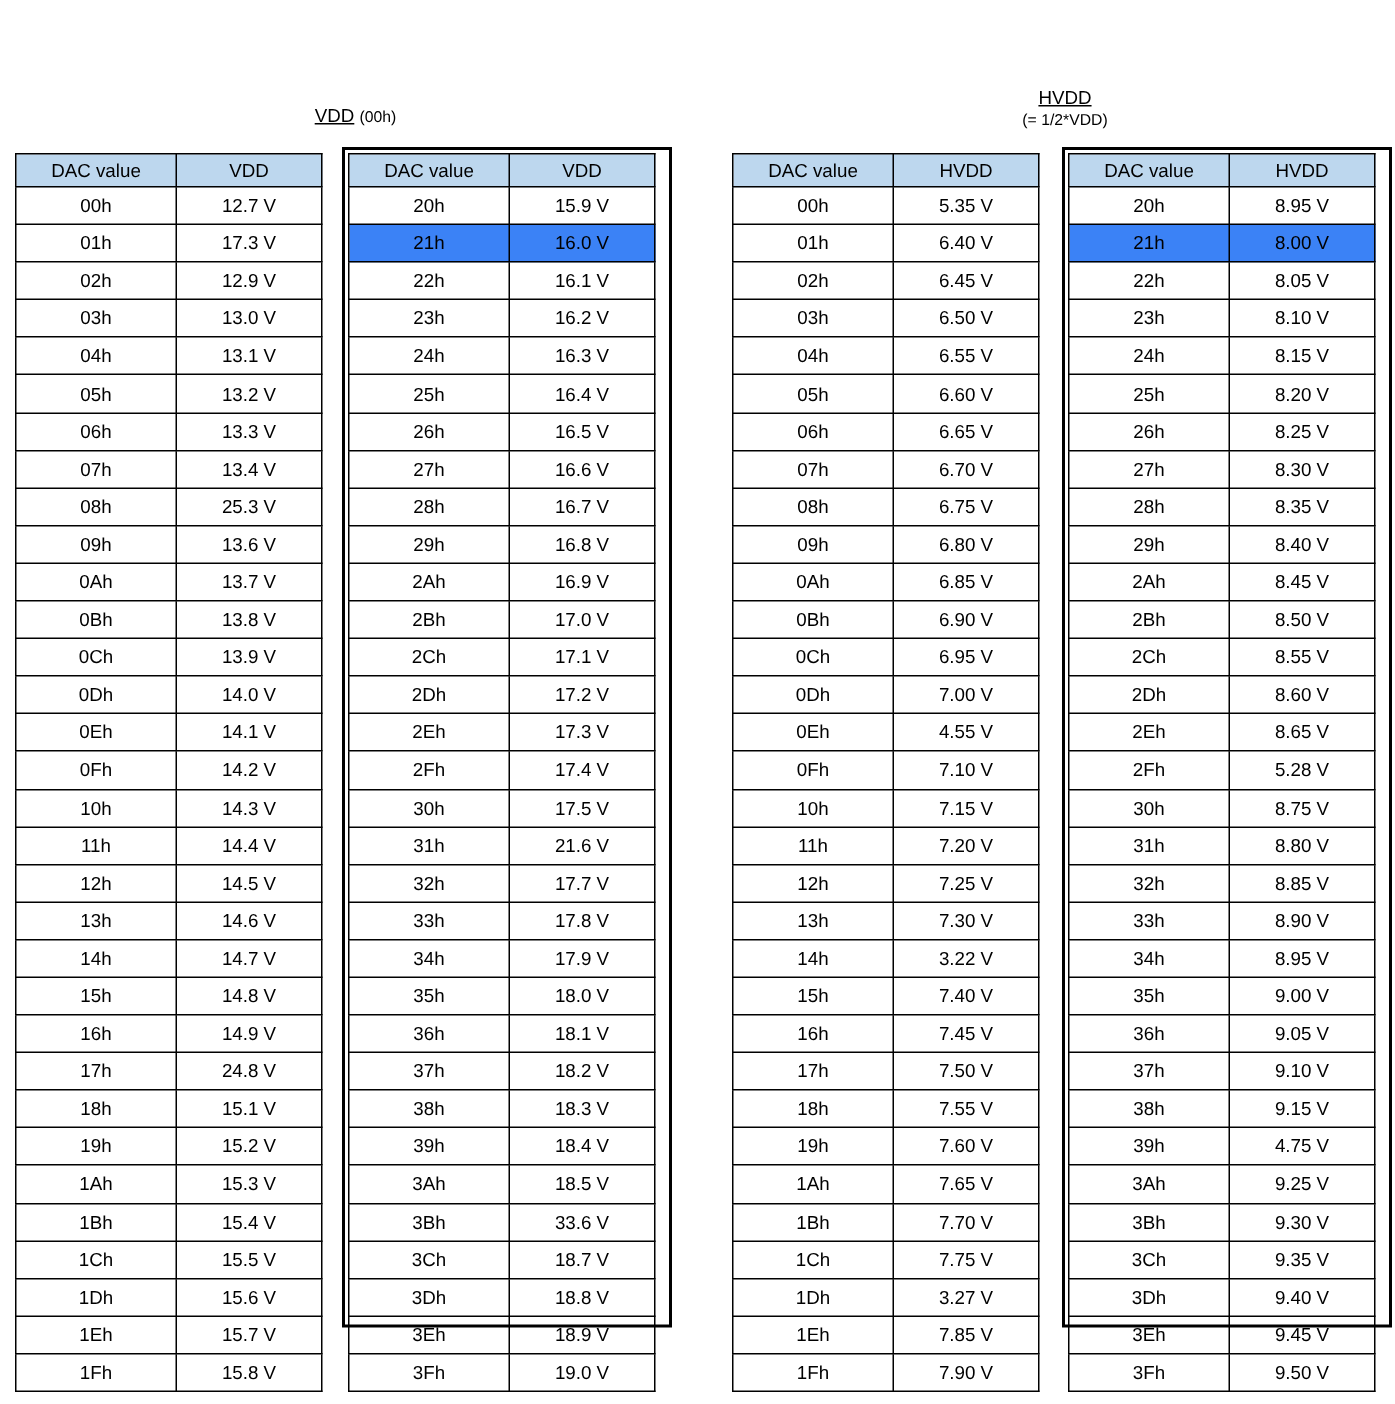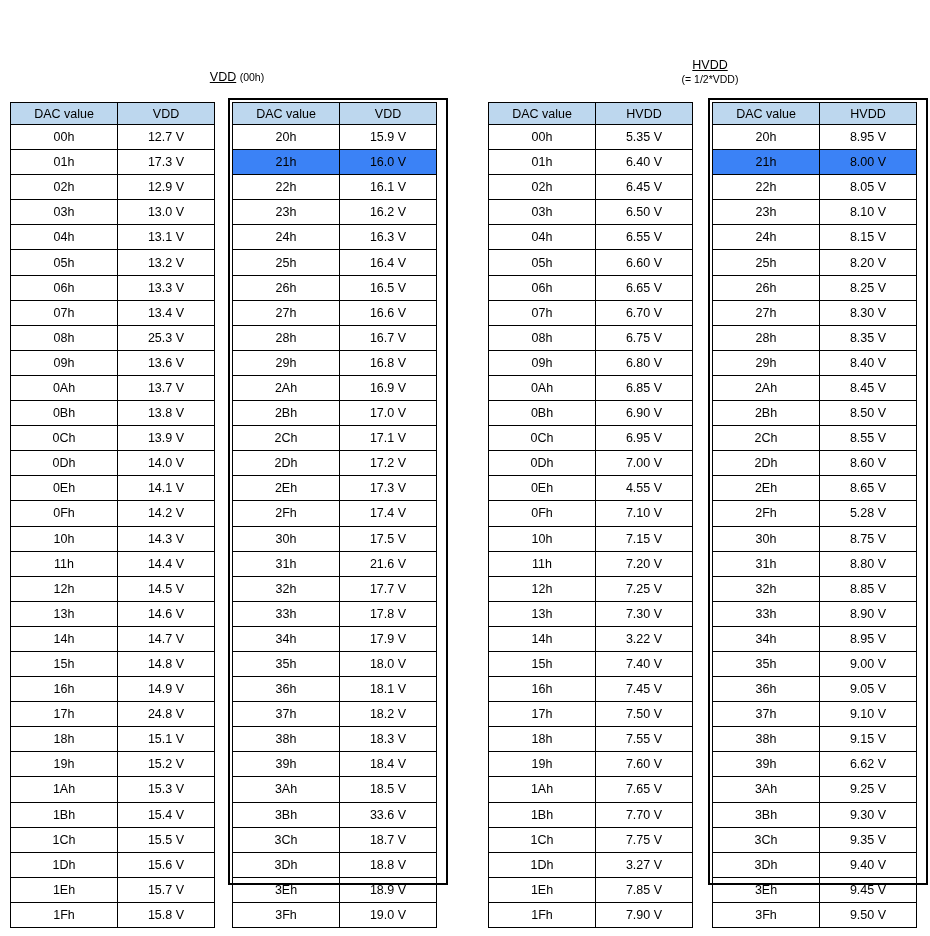--- a/index.html
+++ b/index.html
@@ -603,21 +603,21 @@
           <tr>
             <td class="col-a">37h</td>
             <td class="col-b">9.10 V</td>
           </tr>
           <tr>
             <td class="col-a">38h</td>
             <td class="col-b">9.15 V</td>
           </tr>
           <tr>
             <td class="col-a">39h</td>
-            <td class="col-b">6.62 V</td>
+            <td class="col-b">4.75 V</td>
           </tr>
           <tr>
             <td class="col-a">3Ah</td>
             <td class="col-b">9.25 V</td>
           </tr>
           <tr>
             <td class="col-a">3Bh</td>
             <td class="col-b">9.30 V</td>
           </tr>
           <tr>

